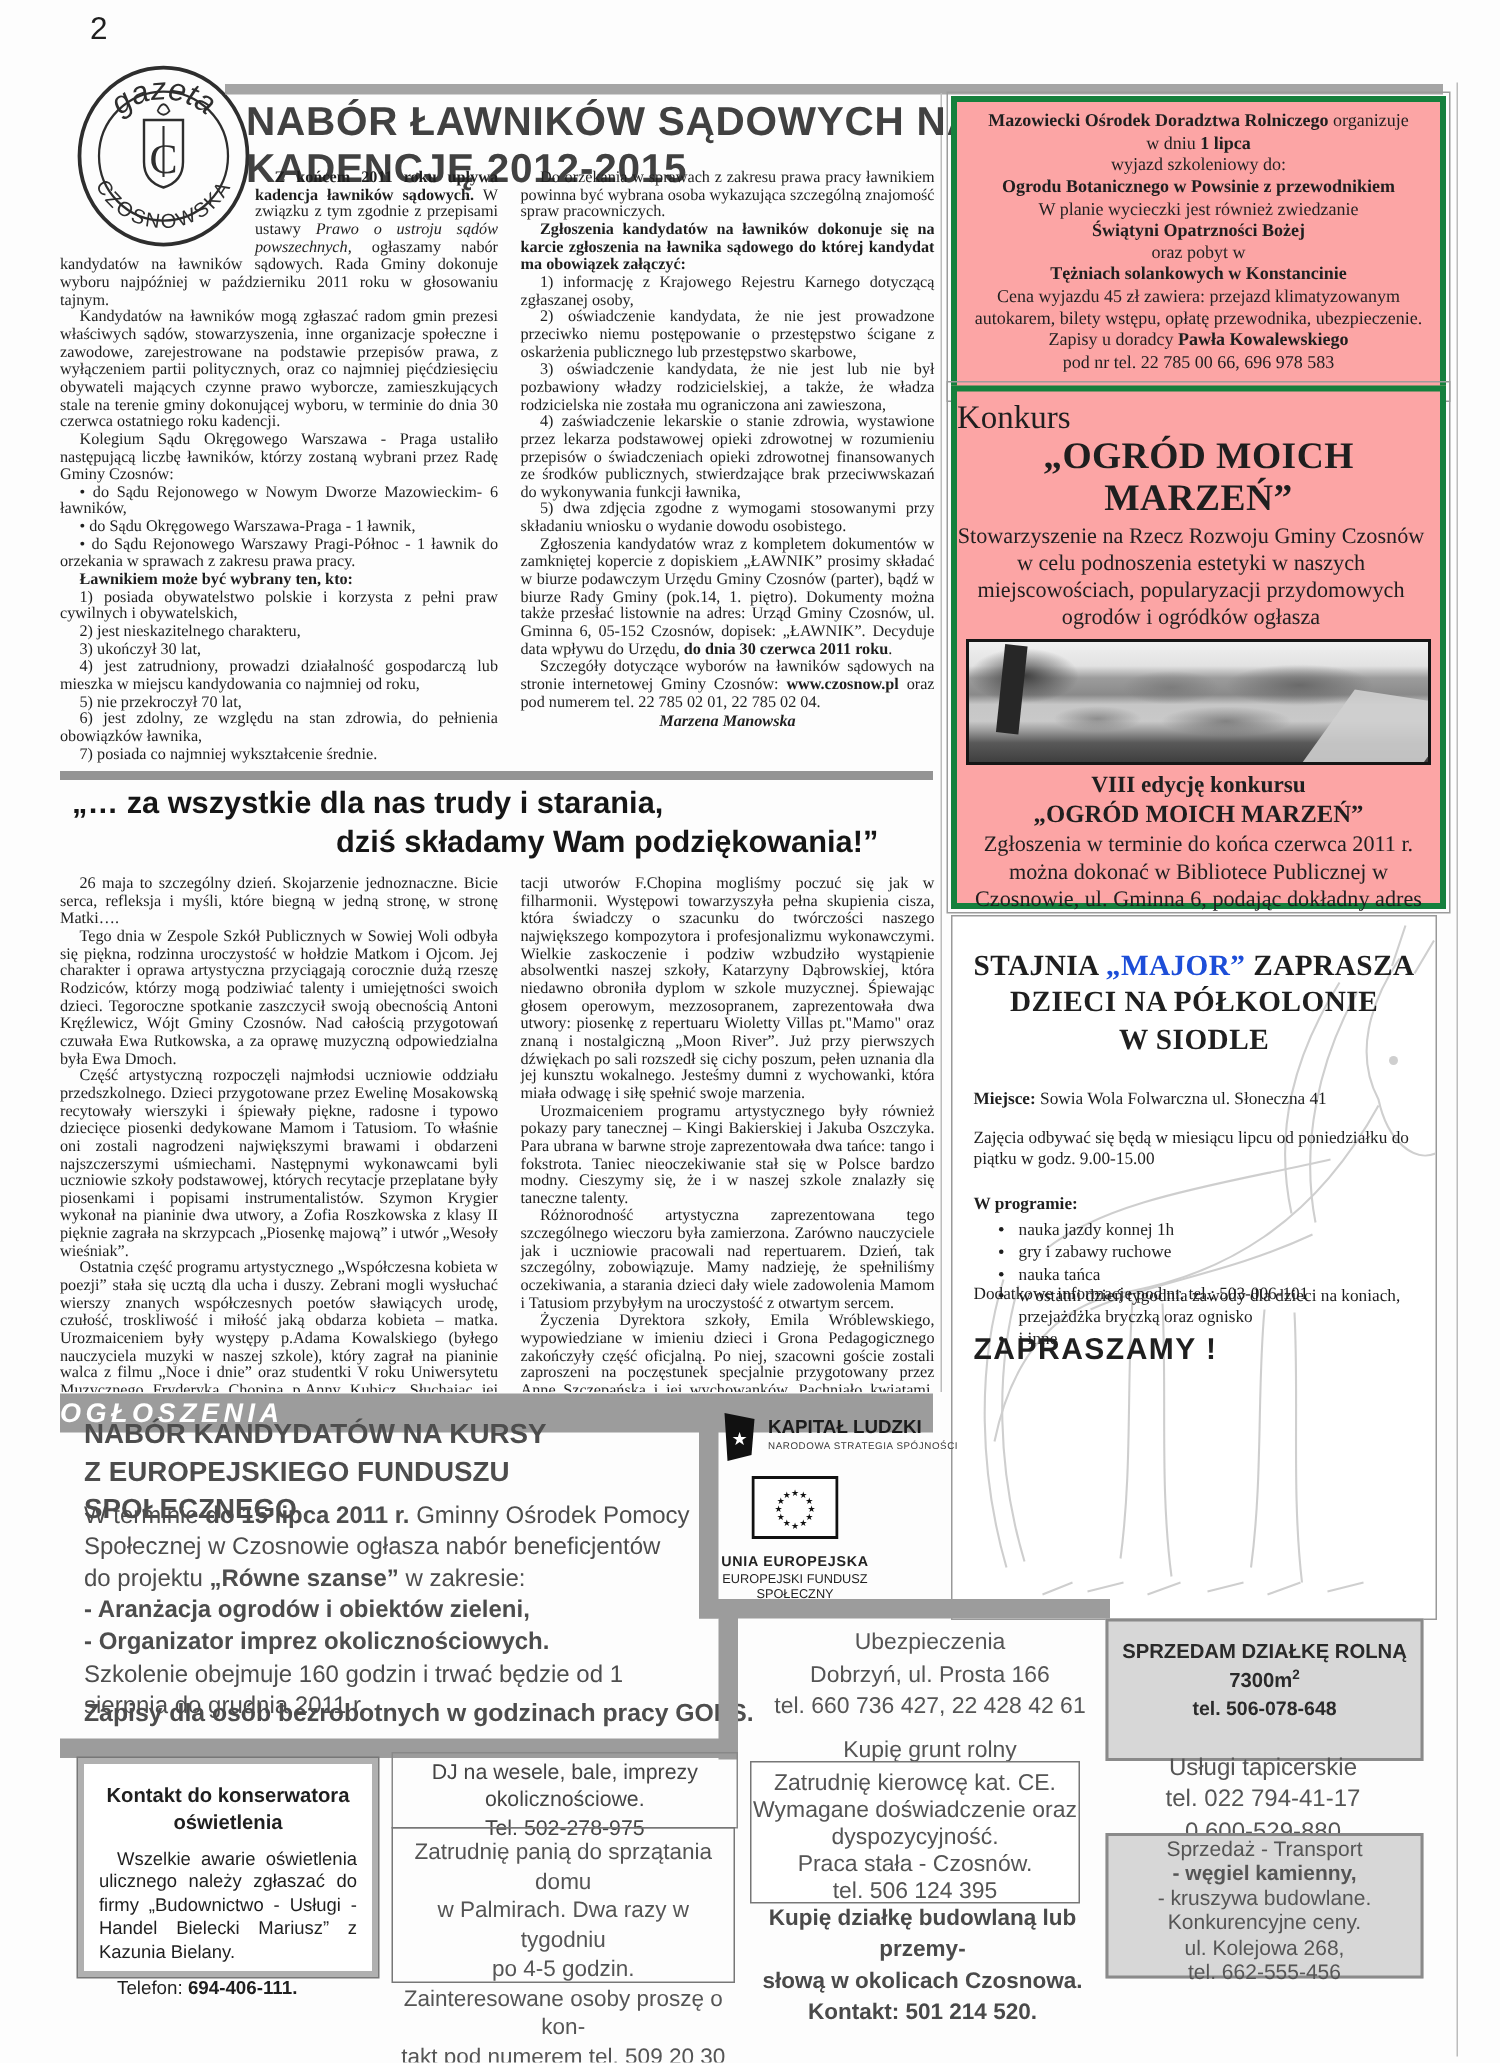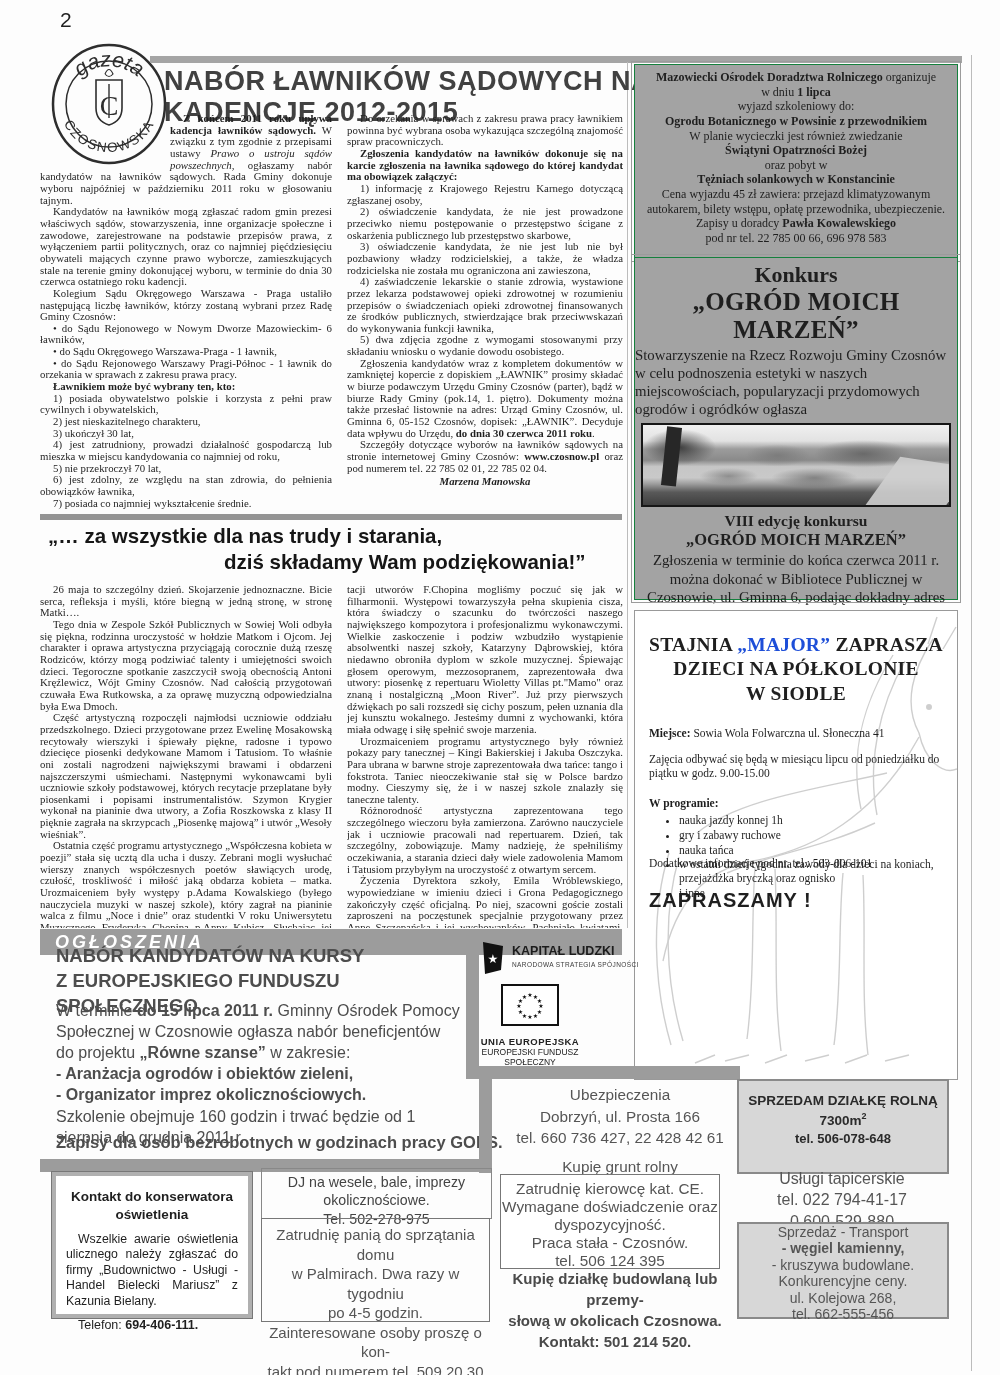--- a/index.html
+++ b/index.html
@@ -15,25 +15,25 @@
   .art{font-size:10.8px;line-height:1.08;text-align:justify;overflow:hidden}
   .art p{margin:0;text-indent:13px}
   .art p.noind{text-indent:0}
   .art .sig{text-align:center;font-weight:bold;font-style:italic;text-indent:0;margin-top:2px}
   .lead-spacer{float:left;width:130px;height:47px}
   .headline{font-family:"Liberation Sans",sans-serif;font-weight:bold;font-size:27px;
             line-height:1.13;color:#414141;letter-spacing:.5px}
   .rule{background:#a5a5a5}
   .vline{background:#bcbcbc}
   
-  .rbox{border:1px solid #15803d;outline:1px solid #9b9b9b;outline-offset:2px;background:#a3a3a3}
+  .rbox{border:4px solid #15803d;outline:1px solid #9b9b9b;outline-offset:2px;background:#fca5a5}
   .modr-line{font-size:12px;line-height:1.22;text-align:center}
-  .konkurs-t1{font-size:22px;font-weight:bold;text-align:center;margin-top:4px}
+  .konkurs-t1{font-size:22px;font-weight:normal;margin-top:4px}
   .konkurs-t2{font-size:25px;font-weight:bold;text-align:center;letter-spacing:.3px}
-  .konkurs-body{font-size:14.8px;line-height:1.22;padding:2px 10px 0 0}
+  .konkurs-body{font-size:14.8px;line-height:1.22;text-align:center;padding:2px 10px 0 0}
   .edi1{font-size:15.5px;font-weight:bold;text-align:center;margin-top:3px}
   .edi2{font-size:16.5px;font-weight:bold;text-align:center}
   .edi-body{font-size:14.8px;line-height:1.25;text-align:center;padding:1px 12px 0 12px}
   .edi-sig{font-size:15px;font-weight:bold;font-style:italic;text-align:right;padding-right:12px;line-height:1.25}
   
   .photo{position:relative;margin:5px auto;width:306px;height:80px;border:2px solid #161616;overflow:hidden;
     background-image:
       radial-gradient(ellipse 52px 26px at 12% 28%, rgba(45,45,45,.85), rgba(45,45,45,0) 70%),
       radial-gradient(ellipse 70px 20px at 72% 36%, rgba(95,95,95,.8), rgba(95,95,95,0) 70%),
       radial-gradient(ellipse 46px 16px at 44% 38%, rgba(115,115,115,.7), rgba(115,115,115,0) 70%),
@@ -44,21 +44,21 @@
   .walkway{position:absolute;right:-3%;bottom:-8%;width:26%;height:62%;background:#cfcfcf;
            transform:skewX(-30deg) rotate(8deg);opacity:.9}
   
   .stajnia-title{font-size:19.5px;font-weight:bold;text-align:center;line-height:1.25;letter-spacing:.3px}
   .st-txt{font-size:11.5px;line-height:1.2}
   .st-bullets{margin:2px 0 0 30px;padding:0;font-size:11.5px;line-height:1.2}
   .st-bullets li{margin:1px 0}
   
   .bar{background:#9c9c9c}
   .bar-label{color:#fff;font-weight:bold;font-style:italic;font-size:18px;letter-spacing:3px;
-             font-family:"Liberation Sans",sans-serif;line-height:26px;padding-left:15px}
+             font-family:"Liberation Sans",sans-serif;line-height:26px;}
   .efs{font-family:"Liberation Sans",sans-serif;color:#4d4d4d}
   .efs-title{font-size:18.5px;font-weight:bold;line-height:1.35}
   .efs-p{font-size:16px;line-height:1.32}
   .gray-ad{background:#d7d7d7;border:2px solid #8a8a8a}
   .ad-sans{font-family:"Liberation Sans",sans-serif;color:#555;text-align:center}
   .thin-box{border:1.5px solid #777;background:#fff}
 </style>
 </head>
 <body>
 

